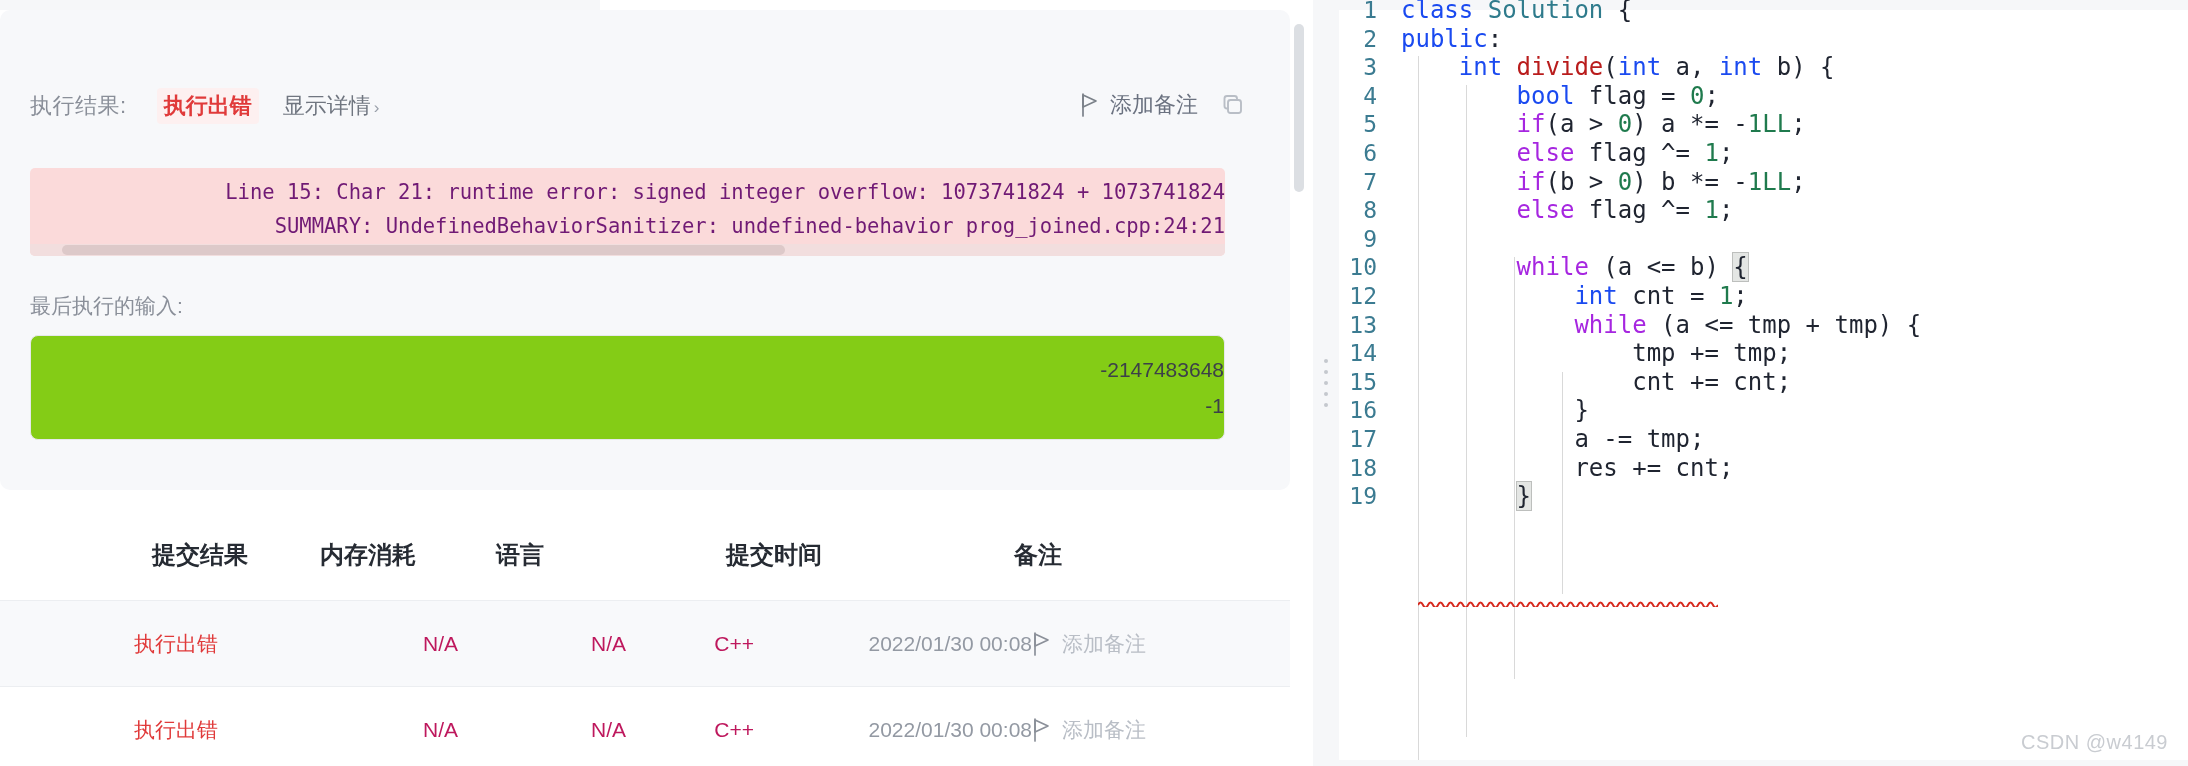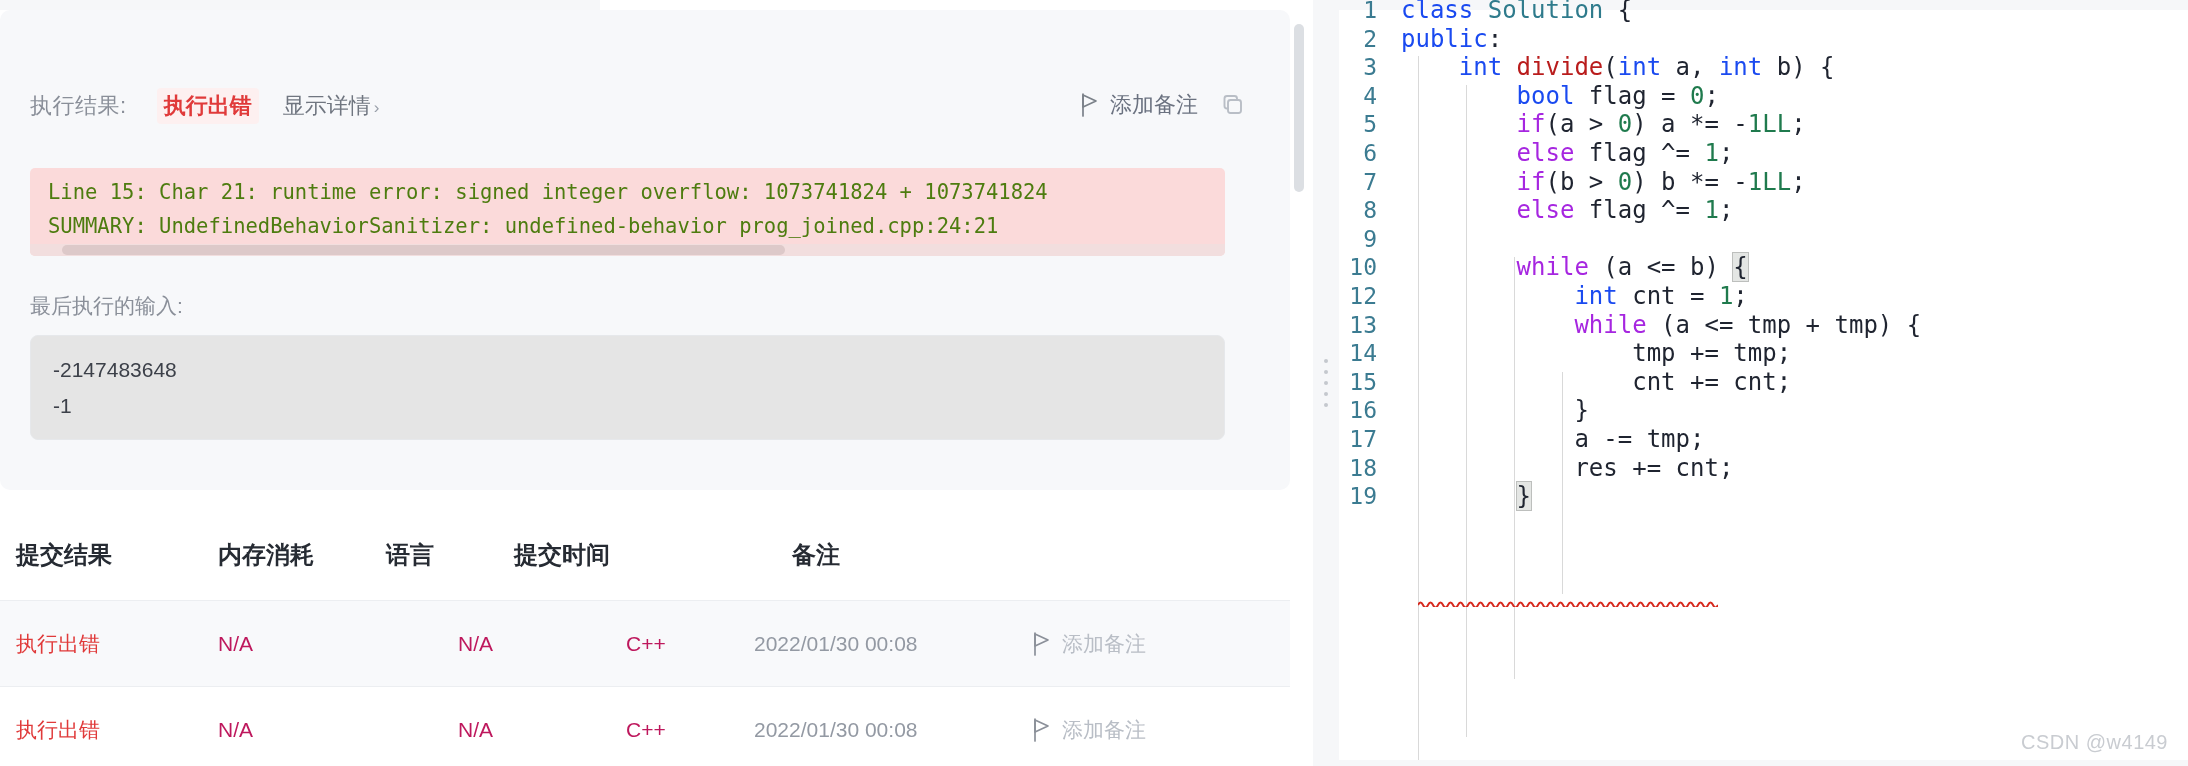--- a/index.html
+++ b/index.html
@@ -10,20 +10,21 @@
     font-family: "Liberation Sans", "DejaVu Sans", sans-serif;
   }
   #root { position: relative; width: 2188px; height: 766px; }
 
   
   .left-panel {
     position: absolute; left: 0; top: 0;
     width: 1308px; height: 766px;
     background: #ffffff;
     overflow: hidden;
+    text-align: right;
   }
   .top-strip {
     position: absolute; left: 0; top: 0;
     width: 1308px; height: 10px;
     background: #f6f7f9;
   }
   .top-strip .notch-a {
     position: absolute; left: 600px; top: 0; width: 316px; height: 10px;
     background: #ffffff;
   }
@@ -72,21 +73,21 @@
   
   .err-box {
     position: absolute; left: 30px; top: 158px;
     width: 1195px; height: 88px;
     background: #fbdada;
     border-radius: 5px;
     overflow: hidden;
   }
   .err-line {
     font-family: "DejaVu Sans Mono", "Liberation Mono", monospace;
-    font-size: 20.5px; color: #4d7c0f;
+    font-size: 20.5px; color: #701a75;
     white-space: pre;
     line-height: 34px;
     padding-left: 18px;
   }
   .err-line:first-child { padding-top: 7px; }
   .err-scroll-track {
     position: absolute; left: 0; bottom: 0; width: 1195px; height: 12px;
     background: #f2dede;
   }
   .err-scroll-thumb {
@@ -94,41 +95,41 @@
     background: #ddc9c9; border-radius: 5px;
   }
 
   .input-label {
     position: absolute; left: 30px; top: 282px;
     font-size: 21px; color: #8a8f99;
   }
   .input-box {
     position: absolute; left: 30px; top: 325px;
     width: 1195px; height: 105px;
-    background: #e5e5e5;
+    background: #84cc16;
     border: 1px solid #e6e8eb;
     border-radius: 8px;
     padding: 16px 0 0 22px;
   }
   .input-box .val {
     font-size: 21px; color: #3c4049; line-height: 36px;
   }
 
   
   .sub-table {
     position: absolute; left: 0; top: 510px;
     width: 1290px;
     background: #ffffff;
   }
   .tbl-row {
     display: flex; align-items: center;
     height: 86px;
     border-top: 1px solid #eceef1;
   }
-  .tbl-row.head { border-top: none; height: 90px; }
+  .tbl-row.head { border-top: none; height: 90px; padding-left: 30px; }
   .tbl-row.zebra { background: #f8f9fb; }
   .c1 { width: 218px; padding-left: 16px; }
   .c2 { width: 240px; }
   .c3 { width: 168px; }
   .c4 { width: 128px; }
   .c5 { width: 278px; }
   .c6 { width: 240px; }
   .th {
     font-size: 24px; font-weight: 700; color: #262b33;
   }

